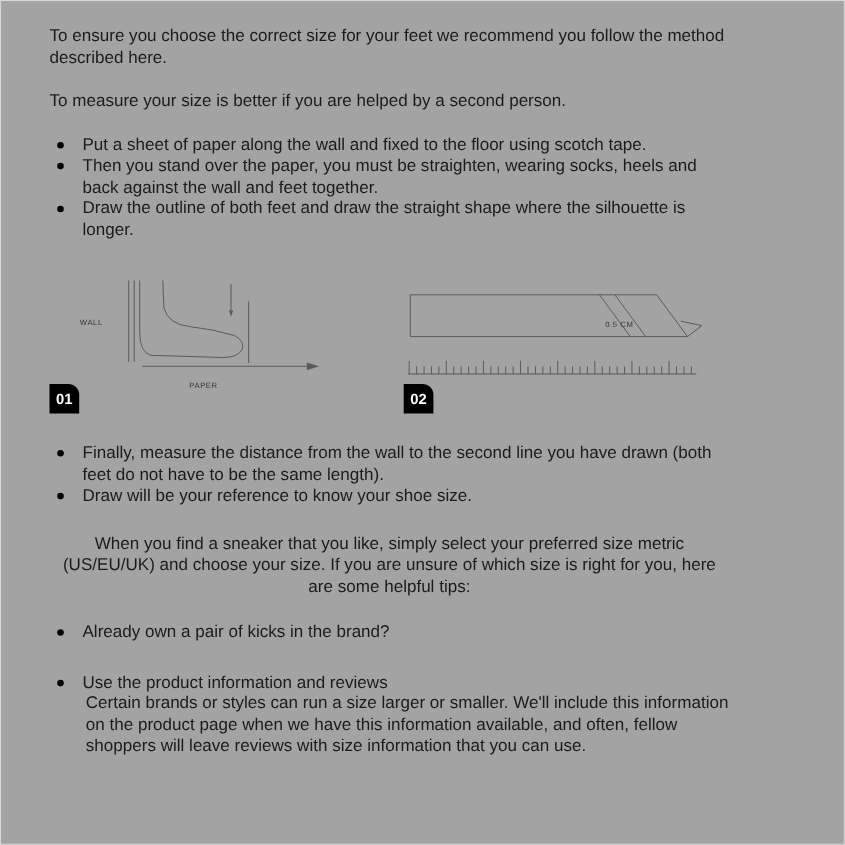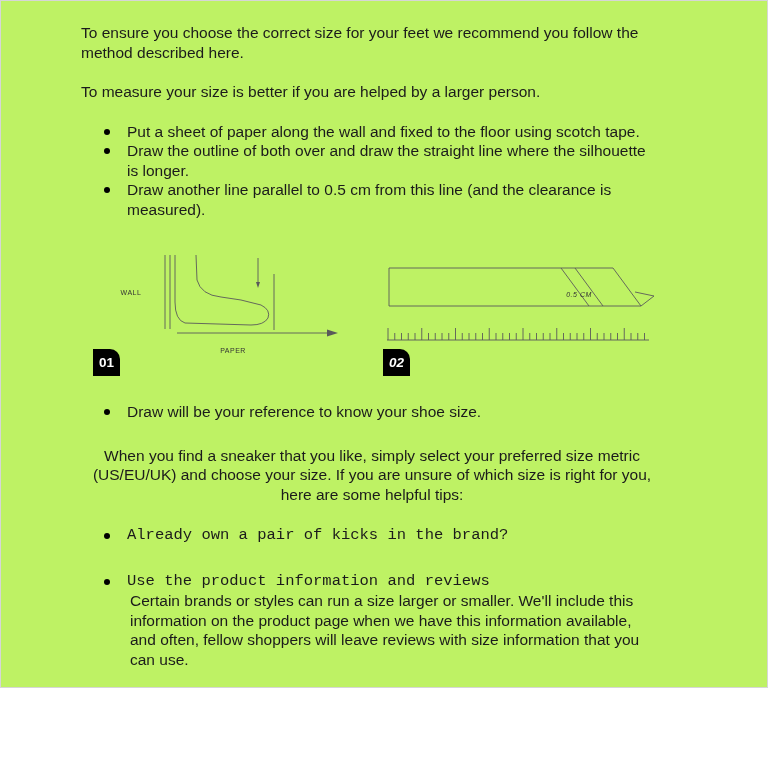--- a/index.html
+++ b/index.html
@@ -1,53 +1,54 @@
 <!DOCTYPE html>
 <html><head>
 <meta charset="utf-8">
 <style>
   * { box-sizing: border-box; }
   html, body { margin: 0; padding: 0; background: #fff; }
   .page {
     width: 768px;
-    height: 688px;
-    background: #bef264;
+    height: 768px;
+    background: #a3a3a3;
     border: 1px solid #d6d6d6;
-    padding: 22px 104px 16px 80px;
+    padding: 22px 104px 16px 44px;
     font-family: "Liberation Sans", sans-serif;
     font-size: 15.5px;
     line-height: 19.5px;
     color: #1b1b1b;
     overflow: hidden;
   }
   p { margin: 0 0 20px 0; }
   p.tips-intro { margin: 0 0 22px 0; text-align: center; }
-  .list { margin: 16px; padding: 0; list-style: none; }
+  .list { margin: 0; padding: 0; list-style: none; }
   .bullet-row { display: flex; align-items: flex-start; }
   .dot {
     flex: none;
     width: 6px; height: 6px;
     background: #000;
     border-radius: 50%;
     margin: 7px 17px 0 7px;
   }
   .bullet-text { flex: 1; }
-  .tip-title { display: block; font-family: Liberation Mono, monospace; }
+  .tip-title { display: block; }
   .tip-body { display: block; padding-left: 3px; }
   .tips .bullet-row { margin-bottom: 26px; }
   .tips .bullet-row:last-child { margin-bottom: 0; }
 
   .figures {
     display: flex;
-    margin: 33px 0 26px 12px;
+    margin: 33px 0 26px 0;
     height: 124px;
+    gap: 32px;
   }
   .figure { position: relative; height: 124px; }
   .figure-1 { width: 288px; }
-  .figure-2 { width: 272px; margin-left: 2px; font-style: italic; }
+  .figure-2 { width: 272px; margin-left: 2px; }
   .figure svg { display: block; }
   .fig-badge {
     position: absolute;
     left: 0; bottom: 0;
     width: 27px; height: 27px;
     background: #000;
     color: #fff;
     font-weight: bold;
     font-size: 13.5px;
     line-height: 27px;
@@ -56,34 +57,34 @@
   }
   .diagram-stroke { stroke: #5a5a5a; stroke-width: 0.9; fill: none; }
   .diagram-label { font-family: "Liberation Sans", sans-serif; font-size: 7px; fill: #333; letter-spacing: 0.5px; }
 </style>
 </head>
 <body>
 
 <div class="page">
 
   <p>To ensure you choose the correct size for your feet we recommend you follow the method described here.</p>
-  <p>To measure your size is better if you are helped by a larger person.</p>
+  <p>To measure your size is better if you are helped by a second person.</p>
 
   <div class="list">
     <div class="bullet-row">
       <span class="dot"></span>
       <span class="bullet-text">Put a sheet of paper along the wall and fixed to the floor using scotch tape.</span>
     </div>
     <div class="bullet-row">
       <span class="dot"></span>
-      <span class="bullet-text">Draw the outline of both over and draw the straight line where the silhouette is longer.</span>
-    </div>
-    <div class="bullet-row">
-      <span class="dot"></span>
-      <span class="bullet-text">Draw another line parallel to 0.5 cm from this line (and the clearance is measured).</span>
+      <span class="bullet-text">Then you stand over the paper, you must be straighten, wearing socks, heels and back against the wall and feet together.</span>
+    </div>
+    <div class="bullet-row">
+      <span class="dot"></span>
+      <span class="bullet-text">Draw the outline of both feet and draw the straight shape where the silhouette is longer.</span>
     </div>
   </div>
 
   <div class="figures">
 
     <div class="figure figure-1">
       <svg width="288" height="124" viewBox="0 0 288 124">
         <g class="diagram-stroke">
 
           <line x1="72" y1="3" x2="72" y2="77"></line>
@@ -161,20 +162,24 @@
         <text class="diagram-label" x="196" y="45" text-anchor="middle">0.5 CM</text>
       </svg>
       <div class="fig-badge">02</div>
     </div>
 
   </div>
 
   <div class="list" style="margin-bottom:24px;">
     <div class="bullet-row">
       <span class="dot"></span>
+      <span class="bullet-text">Finally, measure the distance from the wall to the second line you have drawn (both feet do not have to be the same length).</span>
+    </div>
+    <div class="bullet-row">
+      <span class="dot"></span>
       <span class="bullet-text">Draw will be your reference to know your shoe size.</span>
     </div>
   </div>
 
   <p class="tips-intro">When you find a sneaker that you like, simply select your preferred size metric (US/EU/UK) and choose your size. If you are unsure of which size is right for you, here are some helpful tips:</p>
 
   <div class="list tips">
     <div class="bullet-row">
       <span class="dot"></span>
       <span class="bullet-text">

